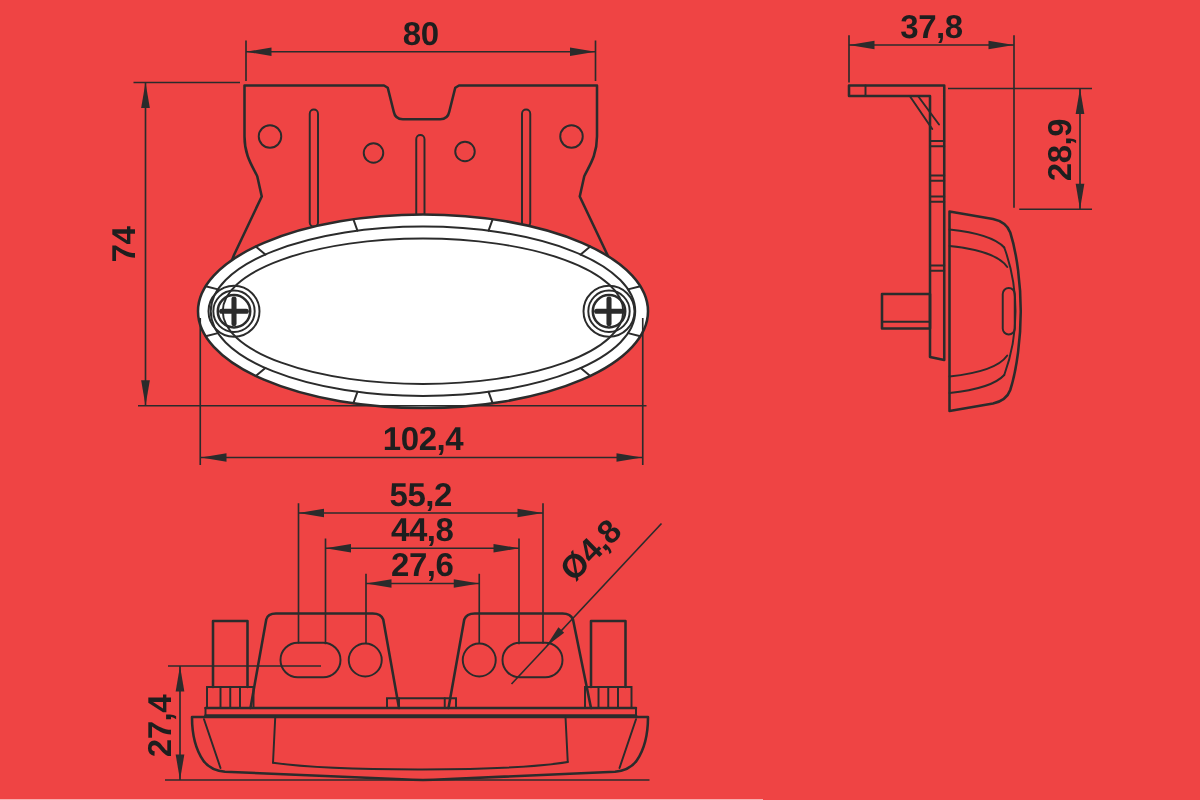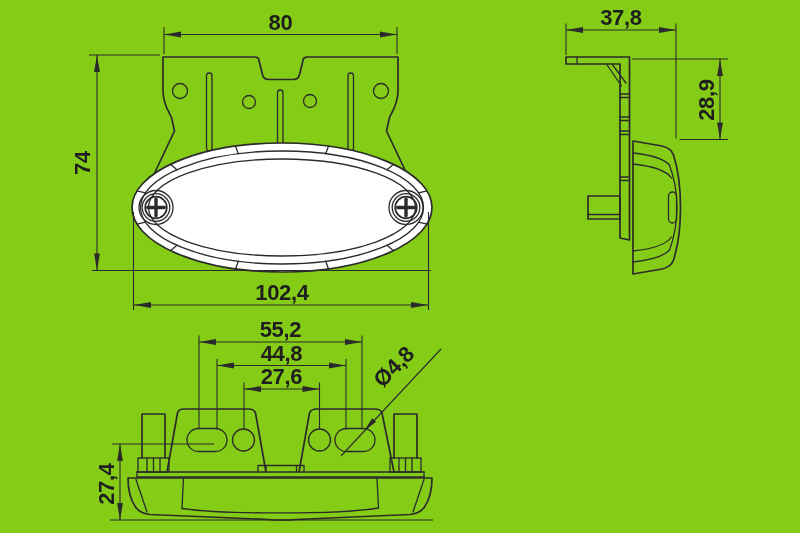--- a/index.html
+++ b/index.html
@@ -1,16 +1,16 @@
 <!DOCTYPE html>
 <html><head>
 <meta charset="utf-8">
 <style>
   html,body{margin:0;padding:0;background:#ffffff;}
-  .stage{position:relative;width:800px;height:533px;background:#84cc16;overflow:hidden;
+  .stage{position:relative;width:800px;height:533px;background:#ef4444;overflow:hidden;
          font-family:"Liberation Sans",sans-serif;}
   svg text{font-family:"Liberation Sans",sans-serif;font-size:22px;font-weight:600;
            fill:#1e1e1e;letter-spacing:-0.3px;}
   .obj{fill:none;stroke:#2b2b2b;stroke-width:1.7;stroke-linecap:round;stroke-linejoin:round;}
   .objf{fill:#ffffff;stroke:#2b2b2b;stroke-width:1.7;}
   .thin{fill:none;stroke:#2b2b2b;stroke-width:1.3;stroke-linecap:round;}
   .dim{fill:none;stroke:#2b2b2b;stroke-width:1.1;stroke-linecap:butt;}
 </style>
 </head>
 <body>

